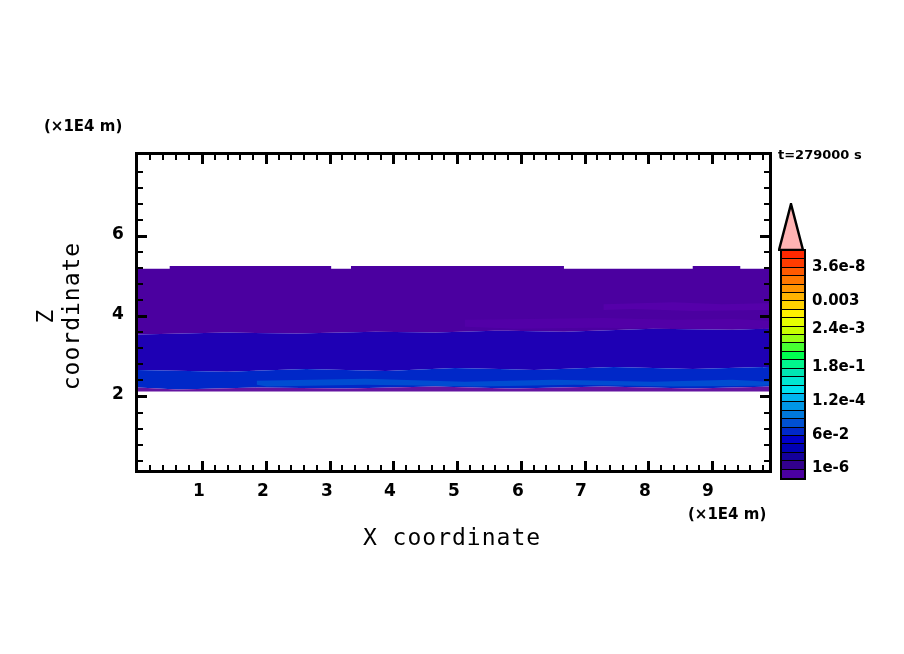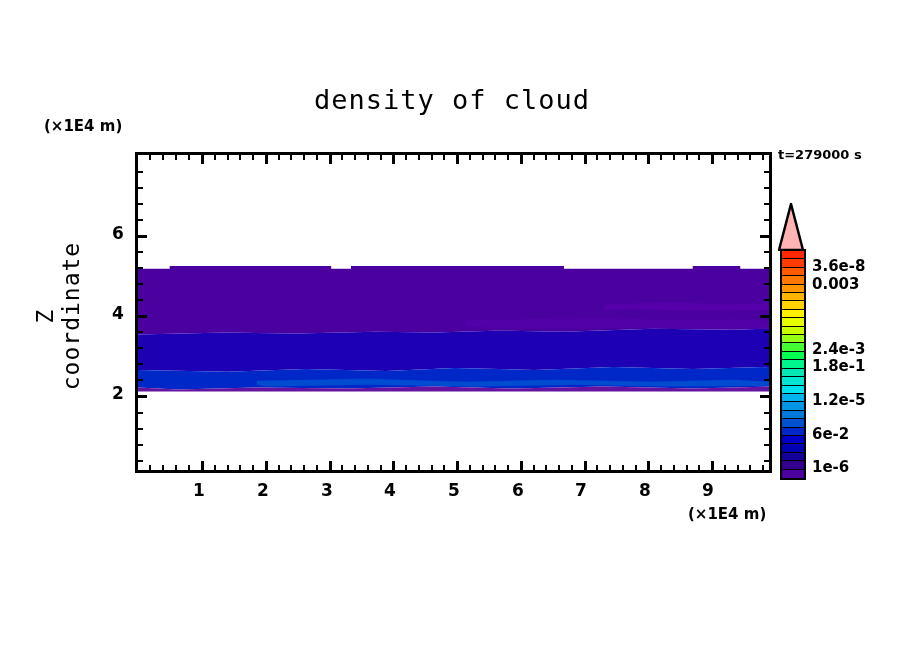--- a/index.html
+++ b/index.html
@@ -53,21 +53,20 @@
   .cbarrow{position:absolute;left:778px;top:203px;width:26px;height:48px;}
   .cblab{position:absolute;left:812px;transform:translateY(-50%);
          font-family:"DejaVu Sans",sans-serif;font-weight:bold;font-size:15px;
          white-space:nowrap;}
 </style>
 </head>
 <body>
 
 <div class="fig">
 
-  <div class="title">density of cloud</div>
 
   <div class="zunit">(×1E4 m)</div>
   <div class="tstamp">t=279000 s</div>
 
   <div class="plot">
     <svg class="canvasarea" viewBox="0 0 637 321" preserveAspectRatio="none">
 
       <rect x="0" y="0" width="637" height="321" fill="#ffffff"></rect>
 
       <path fill="#4b00a0" d="
@@ -250,20 +249,21 @@
   <div class="xtlab" style="left:518px;top:480px">6</div>
   <div class="xtlab" style="left:581px;top:480px">7</div>
   <div class="xtlab" style="left:645px;top:480px">8</div>
   <div class="xtlab" style="left:708px;top:480px">9</div>
 
   <div class="ytlab" style="left:112px;top:393px">2</div>
   <div class="ytlab" style="left:112px;top:313px">4</div>
   <div class="ytlab" style="left:112px;top:233px">6</div>
 
   <div class="xunit">(×1E4 m)</div>
+  <div class="xlabel">X coordinate</div>
   <div class="ylabel">Z coordinate</div>
 
   <svg class="cbarrow" viewBox="0 0 26 48">
     <polygon points="13,1 25,47 1,47" fill="#ffb3b3" stroke="#000" stroke-width="2.5" stroke-linejoin="miter"></polygon>
   </svg>
 
   <div class="cbar" id="colorbar">
       <div class="cbseg" style="background: rgb(255, 40, 0); height: 8.40741px;"></div>
       <div class="cbseg" style="background: rgb(255, 60, 0); height: 8.40741px;"></div>
       <div class="cbseg" style="background: rgb(255, 90, 0); height: 8.40741px;"></div>
@@ -287,20 +287,20 @@
       <div class="cbseg" style="background: rgb(0, 80, 210); height: 8.40741px;"></div>
       <div class="cbseg" style="background: rgb(0, 40, 200); height: 8.40741px;"></div>
       <div class="cbseg" style="background: rgb(0, 0, 200); height: 8.40741px;"></div>
       <div class="cbseg" style="background: rgb(0, 0, 180); height: 8.40741px;"></div>
       <div class="cbseg" style="background: rgb(20, 0, 155); height: 8.40741px;"></div>
       <div class="cbseg" style="background: rgb(50, 0, 140); height: 8.40741px;"></div>
       <div class="cbseg" style="background: rgb(75, 0, 160); height: 8.40741px;"></div>
     </div>
 
   <div class="cblab" style="top:266px">3.6e-8</div>
-  <div class="cblab" style="top:284px">0.003</div>
-  <div class="cblab" style="top:349px">2.4e-3</div>
+  <div class="cblab" style="top:300px">0.003</div>
+  <div class="cblab" style="top:328px">2.4e-3</div>
   <div class="cblab" style="top:366px">1.8e-1</div>
-  <div class="cblab" style="top:400px">1.2e-5</div>
+  <div class="cblab" style="top:400px">1.2e-4</div>
   <div class="cblab" style="top:434px">6e-2</div>
   <div class="cblab" style="top:467px">1e-6</div>
 
 </div>
 
 </body></html>

